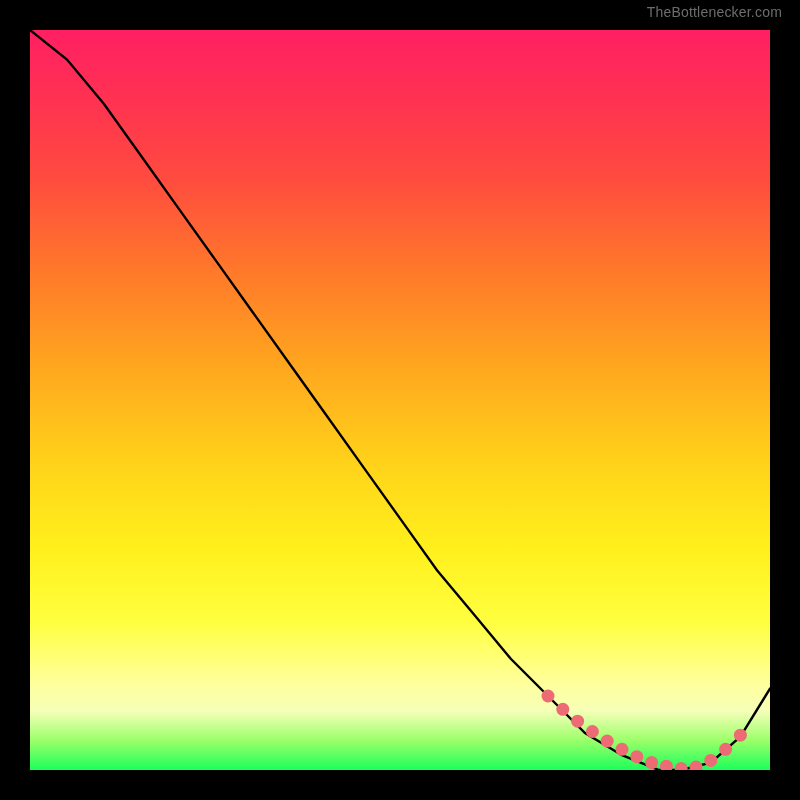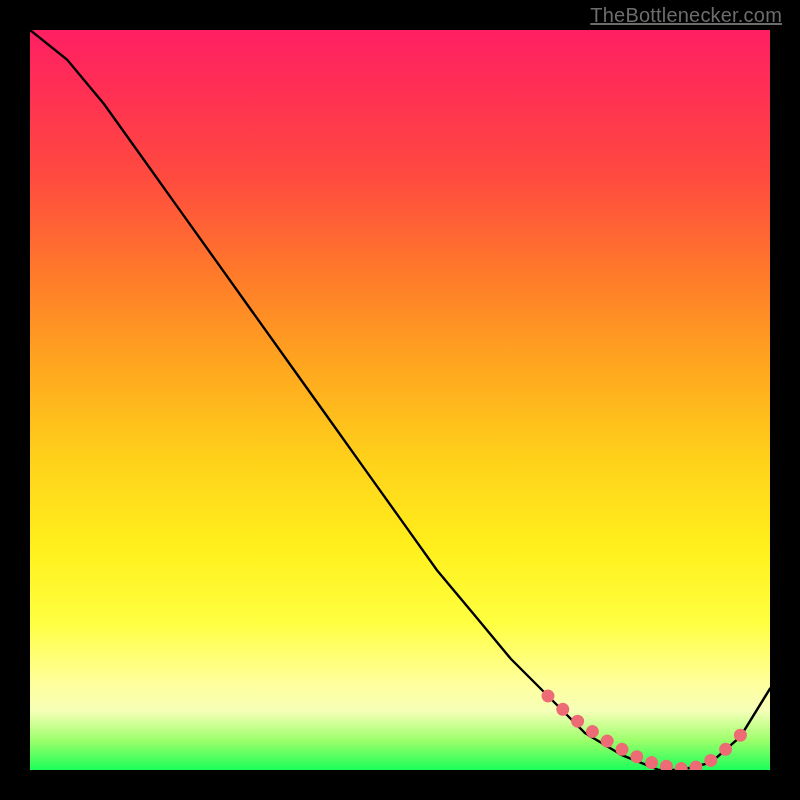--- a/index.html
+++ b/index.html
@@ -38,24 +38,23 @@
       #f6ffb8 92%,
       #9cff6a 96%,
       #1bff5a 100%
     );
   }
   .watermark {
     position: absolute;
     top: 4px;
     right: 18px;
     color: #6d6d6d;
-    font-size: 20px;
+    font-size: 14px;
     letter-spacing: 0.2px;
     user-select: none;
-    text-decoration: underline;
   }
   svg.curve {
     position: absolute;
     left: 0;
     top: 0;
     width: 740px;
     height: 740px;
     pointer-events: none;
   }
 </style>

